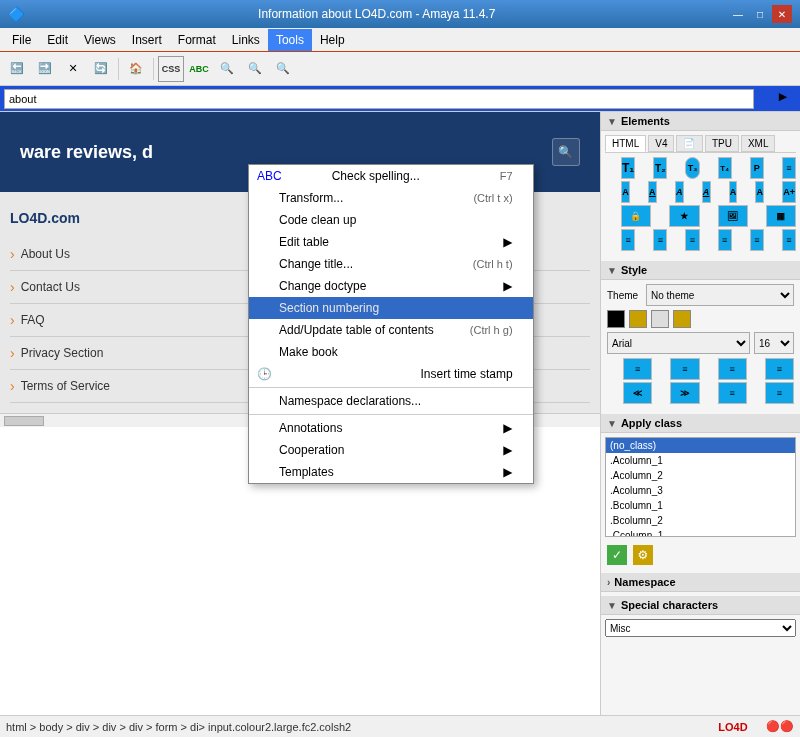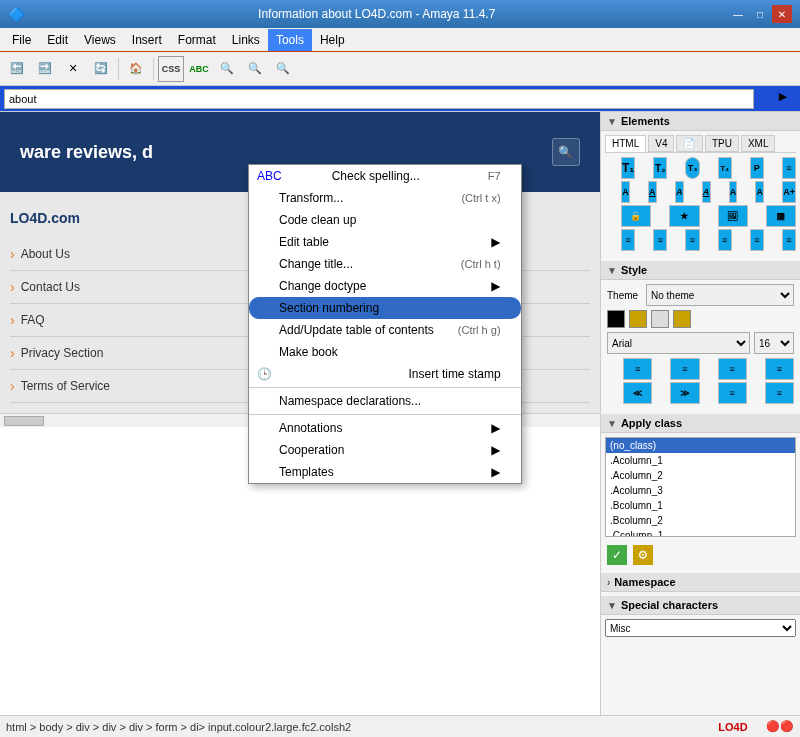--- a/index.html
+++ b/index.html
@@ -305,23 +305,23 @@
     .dropdown-item {
       padding: 4px 20px 4px 30px;
       cursor: pointer;
       display: flex;
       align-items: center;
       justify-content: space-between;
       white-space: nowrap;
     }
     .dropdown-item.has-icon { padding-left: 8px; }
     .dropdown-separator { height: 1px; background: #ccc; margin: 2px 0; }
-    .dropdown-item .shortcut { color: #666; font-size: 11px; margin-left: 24px; }
+    .dropdown-item .shortcut { color: #666; font-size: 11px; margin-left: 36px; }
     .dropdown-item .arrow-right { margin-left: auto; }
-    .dropdown-item.highlighted { background: #316ac5; color: #000000; border-radius: 10px; }
+    .dropdown-item.highlighted { background: #316ac5; color: #e5e5e5; }
 
     
     .status-bar {
       height: 22px;
       background: #f0f0f0;
       border-top: 1px solid #ccc;
       display: flex;
       align-items: center;
       padding: 0 6px;
       font-size: 11px;

